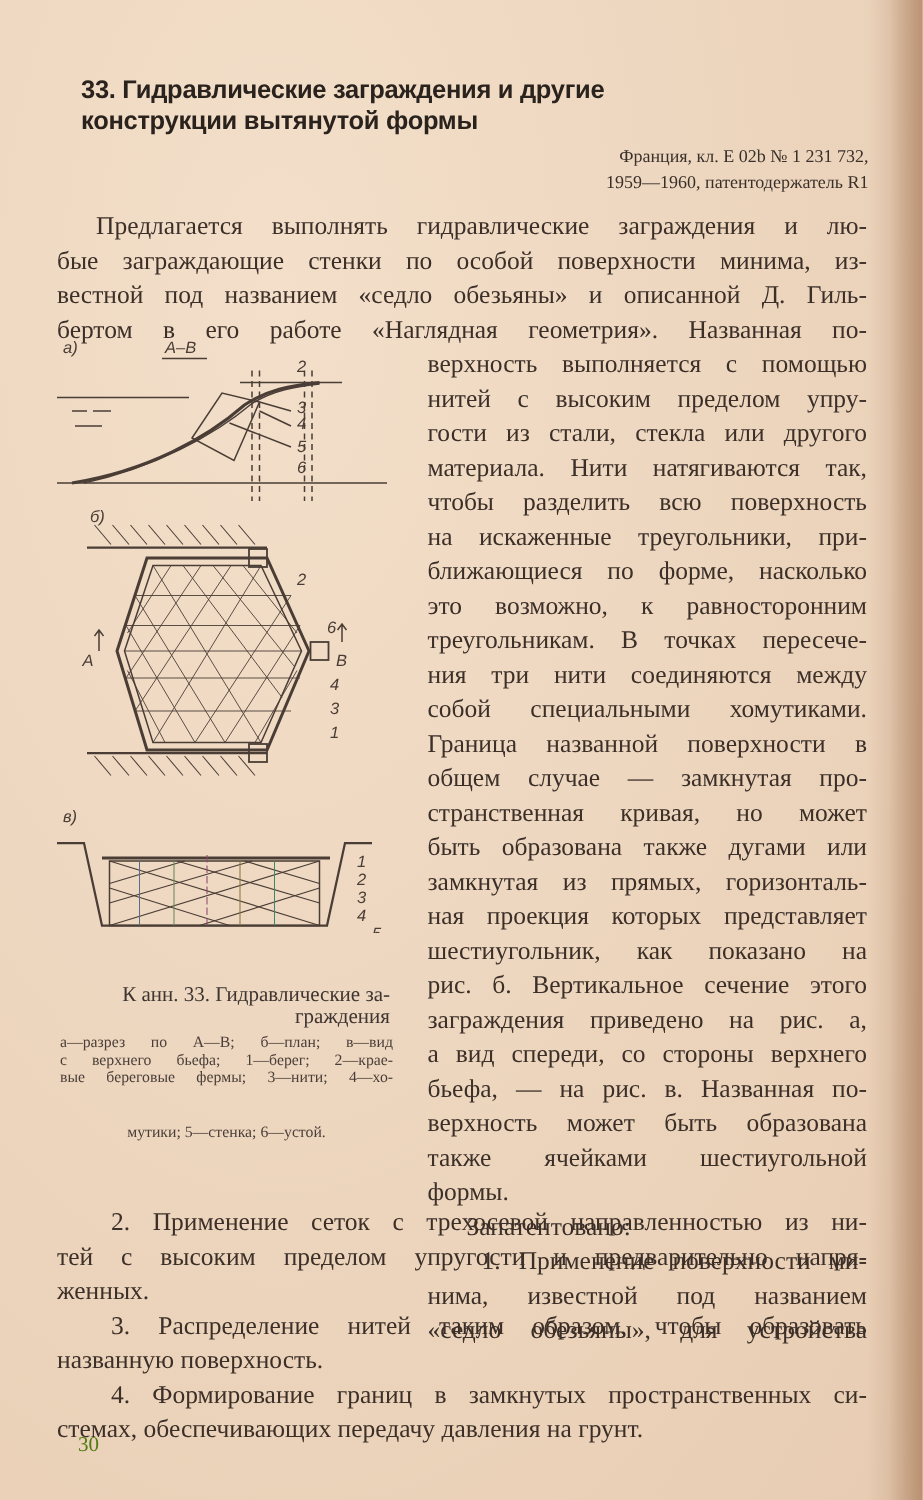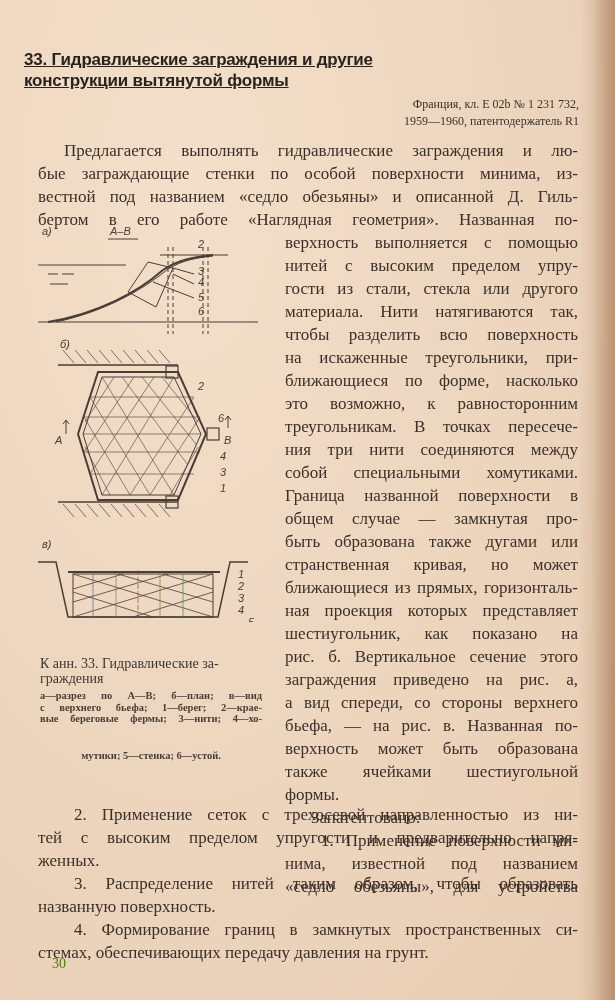--- a/index.html
+++ b/index.html
@@ -7,25 +7,24 @@
       width: 615px; height: 1000px; overflow: hidden; position: relative;
       background: #eed9c2;
       background-image:
         linear-gradient(90deg, rgba(0,0,0,0) 0%, rgba(0,0,0,0) 94%, rgba(150,105,70,0.35) 100%),
         radial-gradient(ellipse at 30% 20%, #f3dfca 0%, #ecd4bc 60%, #e7ccb2 100%);
       font-family: "Liberation Serif", "DejaVu Serif", serif;
       color: #2e2620;
     }
     .page { position: absolute; left: 0; top: 0; width: 615px; height: 1000px; }
     .title {
-      position: absolute; left: 24px; top: 49px; width: 420px;
+      position: absolute; left: 54px; top: 49px; width: 420px;
       font-family: "Liberation Sans", "DejaVu Sans", sans-serif;
       font-weight: bold; font-size: 17px; line-height: 21px; color: #2a221d;
       letter-spacing: -0.2px;
-      text-decoration: underline;
     }
     .patent-ref {
       position: absolute; right: 36px; top: 96px; text-align: right;
       font-size: 12px; line-height: 17px; color: #3a302a;
     }
     .para {
       position: absolute; font-size: 17px; line-height: 23px; text-align: justify;
       color: #3b2f28; margin: 0;
     }
     .p-intro { left: 38px; top: 139px; width: 540px; text-indent: 26px; }
@@ -33,26 +32,26 @@
     .p-claim1-tail { left: 38px; top: 757px; width: 540px; }
     .p-claim2 { left: 38px; top: 803px; width: 540px; text-indent: 36px; }
     .p-claim3 { left: 38px; top: 872px; width: 540px; text-indent: 36px; }
     .p-claim4 { left: 38px; top: 918px; width: 540px; text-indent: 36px; }
     .line { display: block; text-align: justify; text-align-last: justify; white-space: nowrap; }
     .line.last { text-align-last: left; }
     .line.indent { padding-left: 26px; }
     .line.indent2 { padding-left: 36px; }
     .figure { position: absolute; left: 38px; top: 222px; width: 228px; height: 400px; }
     .fig-caption {
-      position: absolute; left: 40px; top: 656px; width: 220px; text-align: left;
+      position: absolute; left: 40px; top: 656px; width: 220px; text-align: right;
       font-size: 14px; line-height: 15px; color: #3e3530;
     }
     .fig-legend {
       position: absolute; left: 40px; top: 690px; width: 222px;
-      font-size: 10.5px; line-height: 11.5px; color: #4a3e38; text-align: justify; font-weight: bold;
+      font-size: 10.5px; line-height: 11.5px; color: #4a3e38; text-align: justify;
     }
     .fig-legend .line { text-align-last: justify; }
     .fig-legend .line.center { text-align: center; text-align-last: center; margin-top: 25px; }
     .page-number {
       position: absolute; left: 52px; top: 956px; font-size: 14px; color: #4d7c0f; text-align: right;
     }
     .right-shadow {
       position: absolute; right: 0; top: 0; width: 22px; height: 1000px;
       background: linear-gradient(90deg, rgba(180,130,95,0) 0%, rgba(165,115,80,0.45) 100%);
     }
@@ -216,23 +215,23 @@
     <span class="line">материала. Нити натягиваются так,</span>
     <span class="line">чтобы разделить всю поверхность</span>
     <span class="line">на искаженные треугольники, при-</span>
     <span class="line">ближающиеся по форме, насколько</span>
     <span class="line">это возможно, к равносторонним</span>
     <span class="line">треугольникам. В точках пересече-</span>
     <span class="line">ния три нити соединяются между</span>
     <span class="line">собой специальными хомутиками.</span>
     <span class="line">Граница названной поверхности в</span>
     <span class="line">общем случае — замкнутая про-</span>
+    <span class="line">странственная кривая, но может</span>
     <span class="line">быть образована также дугами или</span>
-    <span class="line">странственная кривая, но может</span>
-    <span class="line">ближающиеся из прямых, горизонталь-</span>
+    <span class="line">замкнутая из прямых, горизонталь-</span>
     <span class="line">ная проекция которых представляет</span>
     <span class="line">шестиугольник, как показано на</span>
     <span class="line">рис. б. Вертикальное сечение этого</span>
     <span class="line">заграждения приведено на рис. а,</span>
     <span class="line">а вид спереди, со стороны верхнего</span>
     <span class="line">бьефа, — на рис. в. Названная по-</span>
     <span class="line">верхность может быть образована</span>
     <span class="line">также ячейками шестиугольной</span>
     <span class="line last">формы.</span>
     <span class="line last indent">Запатентовано:</span>

